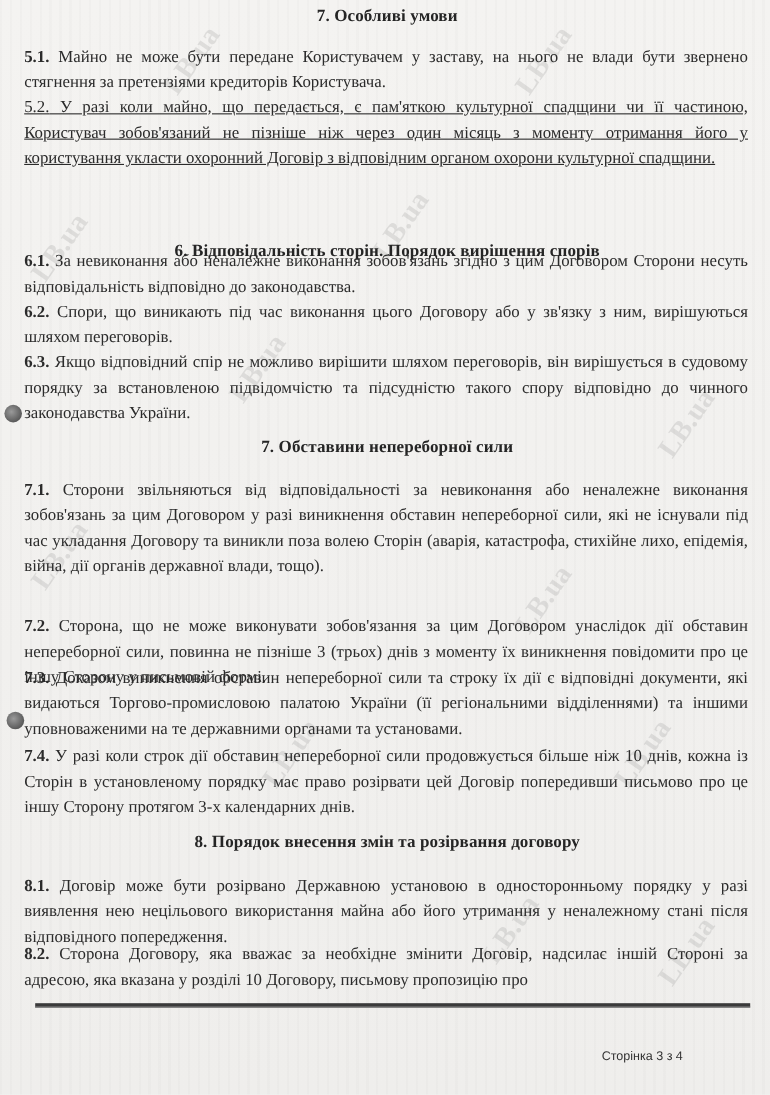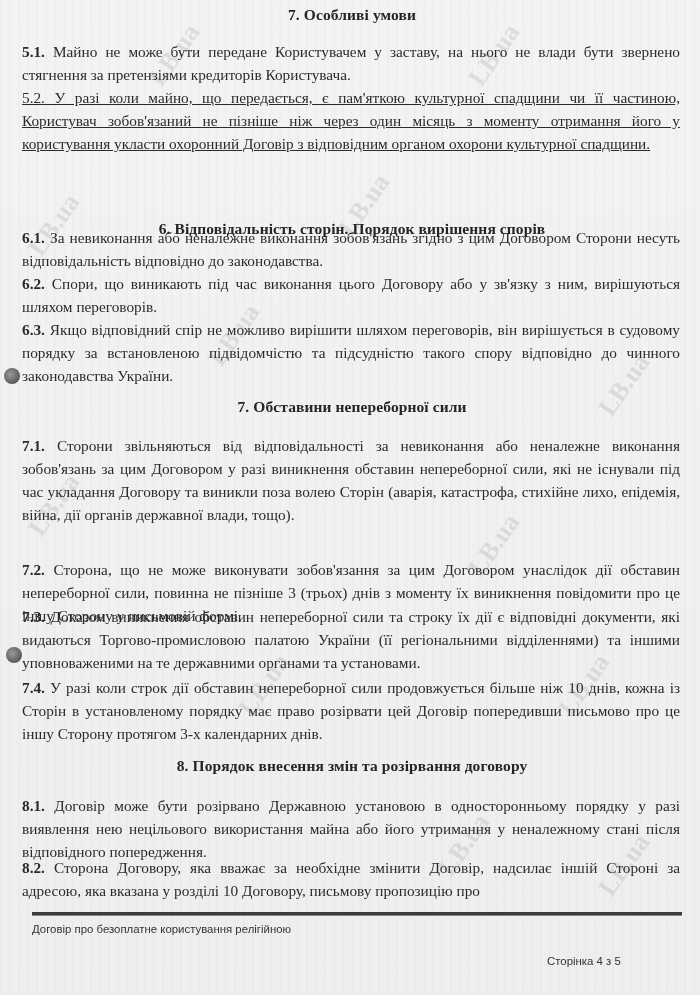--- a/index.html
+++ b/index.html
@@ -113,16 +113,15 @@
     <div class="para" style="top:794px;font-family:Liberation Serif, serif;">
       <span class="num">8.1.</span><span> Договір може бути розірвано Державною установою в односторонньому порядку у разі виявлення нею нецільового використання майна або його утримання у неналежному стані після відповідного попередження.</span>
     </div>
     <div class="para" style="top:856px;">
       <span class="num">8.2.</span><span> Сторона Договору, яка вважає за необхідне змінити Договір, надсилає іншій Стороні за адресою, яка вказана у розділі 10 Договору, письмову пропозицію про</span>
     </div>
   </div>
 
   <div class="footer-rule"></div>
   <div class="footer-text">
-    <div>Договір про безоплатне користування релігійною</div>
   </div>
-  <div class="page-num">Сторінка 4 з 5</div>
+  <div class="page-num">Сторінка 3 з 4</div>
 </div>
 
 </body></html>

